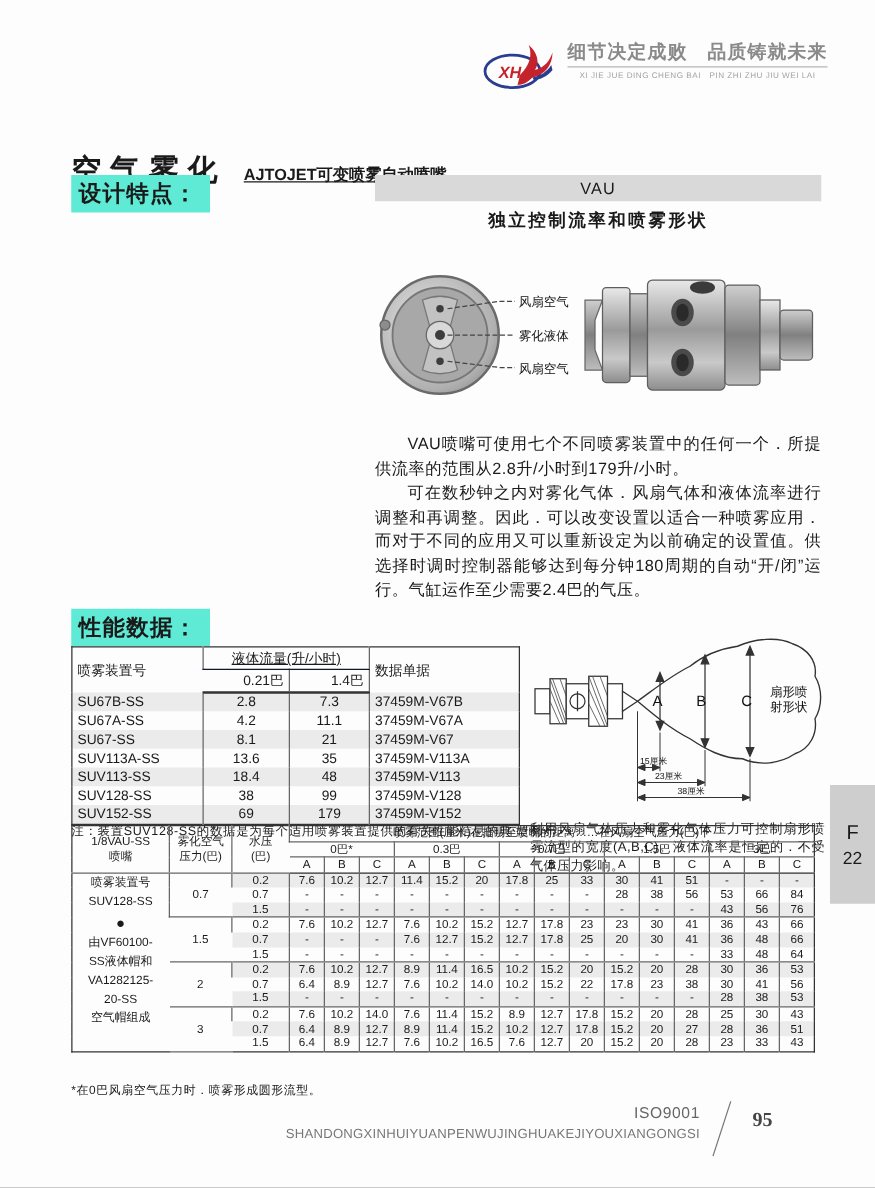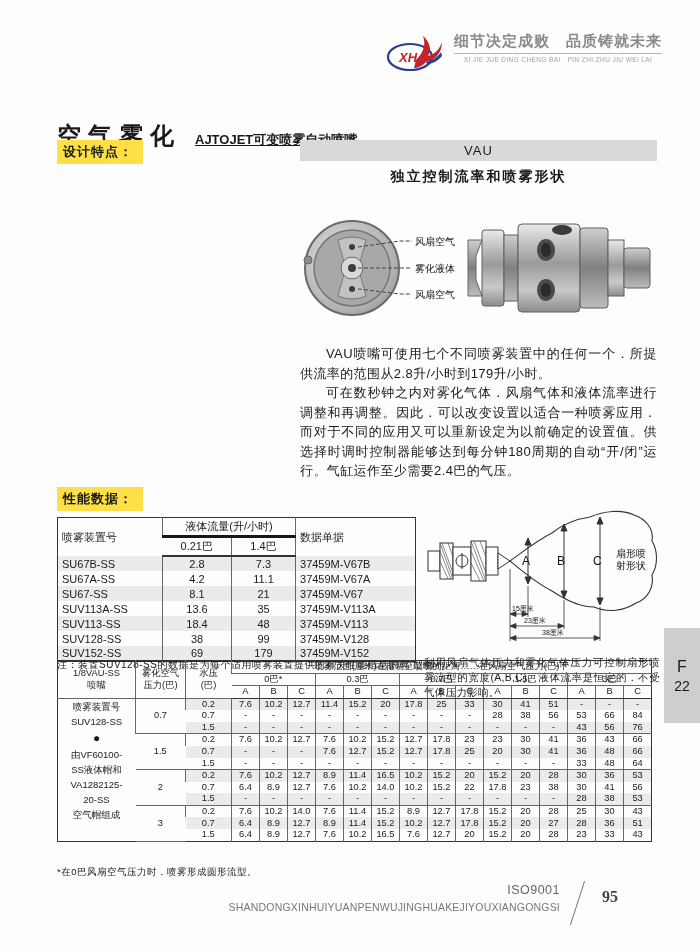--- a/index.html
+++ b/index.html
@@ -11,42 +11,42 @@
   .brand-text { text-align:center; }
   .slogan-cn { font-size:15px; font-weight:bold; color:#8a8a8a; letter-spacing:1px; padding-bottom:2px; border-bottom:1px solid #b5b5b5; }
   .slogan-py { font-size:6.5px; color:#a2a2a2; letter-spacing:0.4px; margin-top:2px; }
 
   
   .title-row { position:absolute; left:57px; top:96px; display:flex; align-items:flex-end; gap:14px;margin-top:24px; }
   .title-main { font-size:24px; font-weight:bold; letter-spacing:7px; font-family:"Liberation Serif","DejaVu Serif",serif; }
   .title-sub { font-size:13px; font-weight:bold; padding-bottom:3px;text-decoration:underline; }
 
   
-  .sec-label { display:inline-block; background:#fde047; font-size:13px; font-weight:bold; padding:3px 10px 3px 6px; letter-spacing:1px; }
+  .sec-label { display:inline-block; background:#5eead4; font-size:18px; font-weight:bold; padding:3px 10px 3px 6px; letter-spacing:1px; }
 
   
   .design-col { position:absolute; left:57px; top:140px; width:233px; }
   .design-col .paras { margin-top:8px; }
   .design-col p { font-size:13px; line-height:19.5px; letter-spacing:1px; text-align:justify; text-indent:2em; }
 
   
   .vau-col { position:absolute; left:300px; top:140px; width:357px; }
   .vau-bar { background:#d9d9d9; text-align:center; font-size:13px; padding:3px 0; letter-spacing:1px; }
   .vau-subtitle { text-align:center; font-size:14px; font-weight:bold; letter-spacing:2px; margin-top:7px; }
   .vau-photo { margin-top:4px; }
   .vau-paras p { font-size:13px; line-height:19.5px; letter-spacing:0.4px; text-align:justify; text-indent:2em; }
 
   
   .perf-heading { position:absolute; left:57px; top:487px; }
   table { border-collapse:collapse; }
   .perf-table { position:absolute; left:57px; top:517px; width:358px; border:1.5px solid #333; font-size:11px; table-layout:fixed; }
   .perf-table th, .perf-table td { border-left:1px solid #666; padding:1px 4px; height:15px; font-weight:normal; }
   .perf-table th:first-child, .perf-table td:first-child { border-left:none; }
-  .perf-table thead tr:last-child th { border-bottom:2px solid #333; }
-  .perf-table .h-top { border-bottom:3px solid #0f172a; }
+  .perf-table thead tr:last-child th { border-bottom:2px solid #333;text-align:right; }
+  .perf-table .h-top { border-bottom:1px solid #0f172a;text-decoration:underline; }
   .perf-table td { text-align:center; }
   .perf-table td:first-child { text-align:left; }
   .perf-table td:last-child { text-align:left; }
   .stripe { background:#ebebeb; }
 
   
   .diagram { position:absolute; left:424px; top:495px; width:236px; }
   .diagram-caption { font-size:10.5px; line-height:15px; text-align:justify; letter-spacing:0.3px; margin-top:4px; }
 
   

